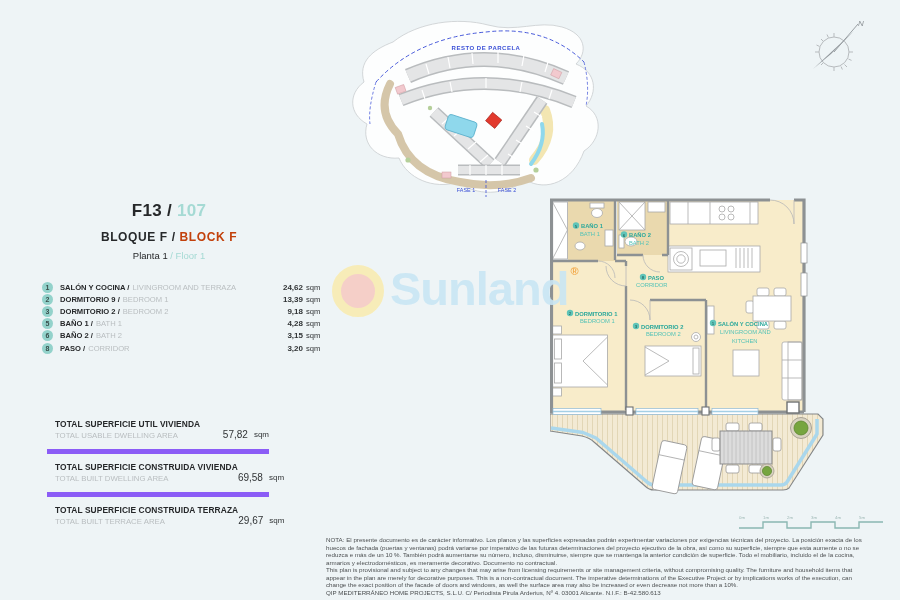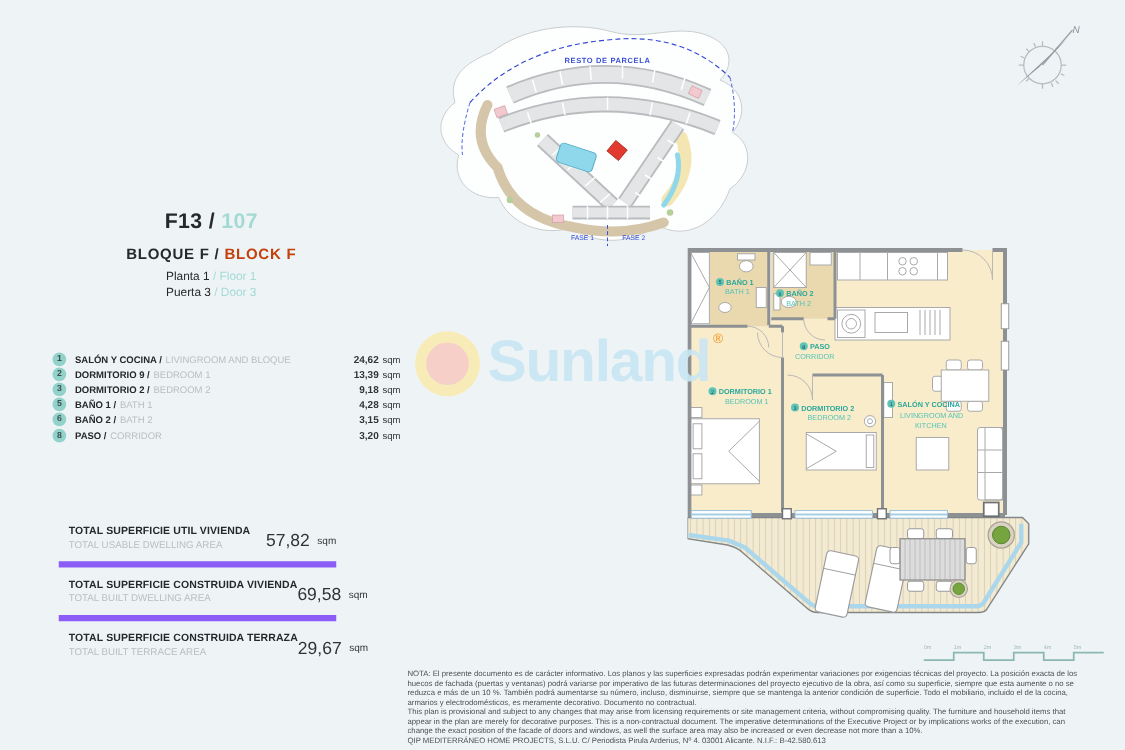--- a/index.html
+++ b/index.html
@@ -5,21 +5,21 @@
   html,body{margin:0;padding:0;}
   body{
     width:900px;height:600px;position:relative;overflow:hidden;
     background:#eef4f6;
     font-family:"Liberation Sans",sans-serif;
     color:#26282a;
   }
   .abs{position:absolute;}
 
   
-  .unit-header{left:38px;top:167px;width:262px;text-align:center;}
+  .unit-header{left:38px;top:201px;width:262px;text-align:center;}
   .unit-line1{font-size:17px;font-weight:bold;letter-spacing:.3px;}
   .unit-line1 .lt{color:#a5dad4;font-weight:bold;}
   .unit-line2{margin-top:9px;font-size:12px;font-weight:bold;letter-spacing:.6px;}
   .unit-line2 .lt{color:#c2410c;}
   .unit-line3{margin-top:6px;font-size:9.5px;}
   .unit-line3 .lt{color:#a5dad4;}
   .unit-line4{margin-top:2px;font-size:9.5px;}
   .unit-line4 .lt{color:#a5dad4;}
 
   
@@ -34,21 +34,21 @@
   .room-val{font-size:8px;color:#303335;width:30px;text-align:right;font-weight:bold;}
   .room-unit{font-size:7.6px;color:#303335;margin-left:3px;width:16px;}
 
   
   .totals{left:47px;top:411px;width:222px;}
   .total-row{display:flex;align-items:flex-end;padding:8px 0 9px 8px;}
   .total-row + .total-row{border-top:5px solid #8b5cf6;}
   .total-es{font-size:8.4px;font-weight:bold;letter-spacing:.1px;white-space:nowrap;}
   .total-en{font-size:7.8px;color:#b9bec0;margin-top:2px;white-space:nowrap;}
   .total-right{margin-left:auto;display:flex;align-items:center;}
-  .total-val{font-size:14px;color:#303335;}
+  .total-val{font-size:10px;color:#303335;}
   .total-unit{font-size:8px;color:#303335;margin-left:6px;}
 
   
   .legal{left:326px;top:536px;width:560px;font-size:6.2px;line-height:7.5px;color:#4c4f51;}
   .legal div{white-space:nowrap;overflow:hidden;}
 
   
   .watermark{left:332px;top:263px;display:flex;align-items:flex-start;opacity:.9;pointer-events:none;}
   .wm-circle{width:52px;height:52px;border-radius:50%;background:#f6ccc4;
              border:9px solid #f9ecb2;box-sizing:border-box;margin-top:2px;}
@@ -356,32 +356,27 @@
   <div class="unit-line2">
     <span>BLOQUE F</span>
     <span>/</span>
     <span class="lt">BLOCK F</span>
   </div>
   <div class="unit-line3">
     <span>Planta 1</span>
     <span class="lt">/</span>
     <span class="lt">Floor 1</span>
   </div>
-  <div class="unit-line4">
-    <span>Puerta 3</span>
-    <span class="lt">/</span>
-    <span class="lt">Door 3</span>
-  </div>
 </div>
 
 <div class="abs room-list">
   <div class="room-row">
     <span class="badge">1</span>
     <span class="room-es">SALÓN Y COCINA /</span>
-    <span class="room-en">LIVINGROOM AND BLOQUE</span>
+    <span class="room-en">LIVINGROOM AND TERRAZA</span>
     <span class="room-spacer"></span>
     <span class="room-val">24,62</span>
     <span class="room-unit">sqm</span>
   </div>
   <div class="room-row">
     <span class="badge">2</span>
     <span class="room-es">DORMITORIO 9 /</span>
     <span class="room-en">BEDROOM 1</span>
     <span class="room-spacer"></span>
     <span class="room-val">13,39</span>

